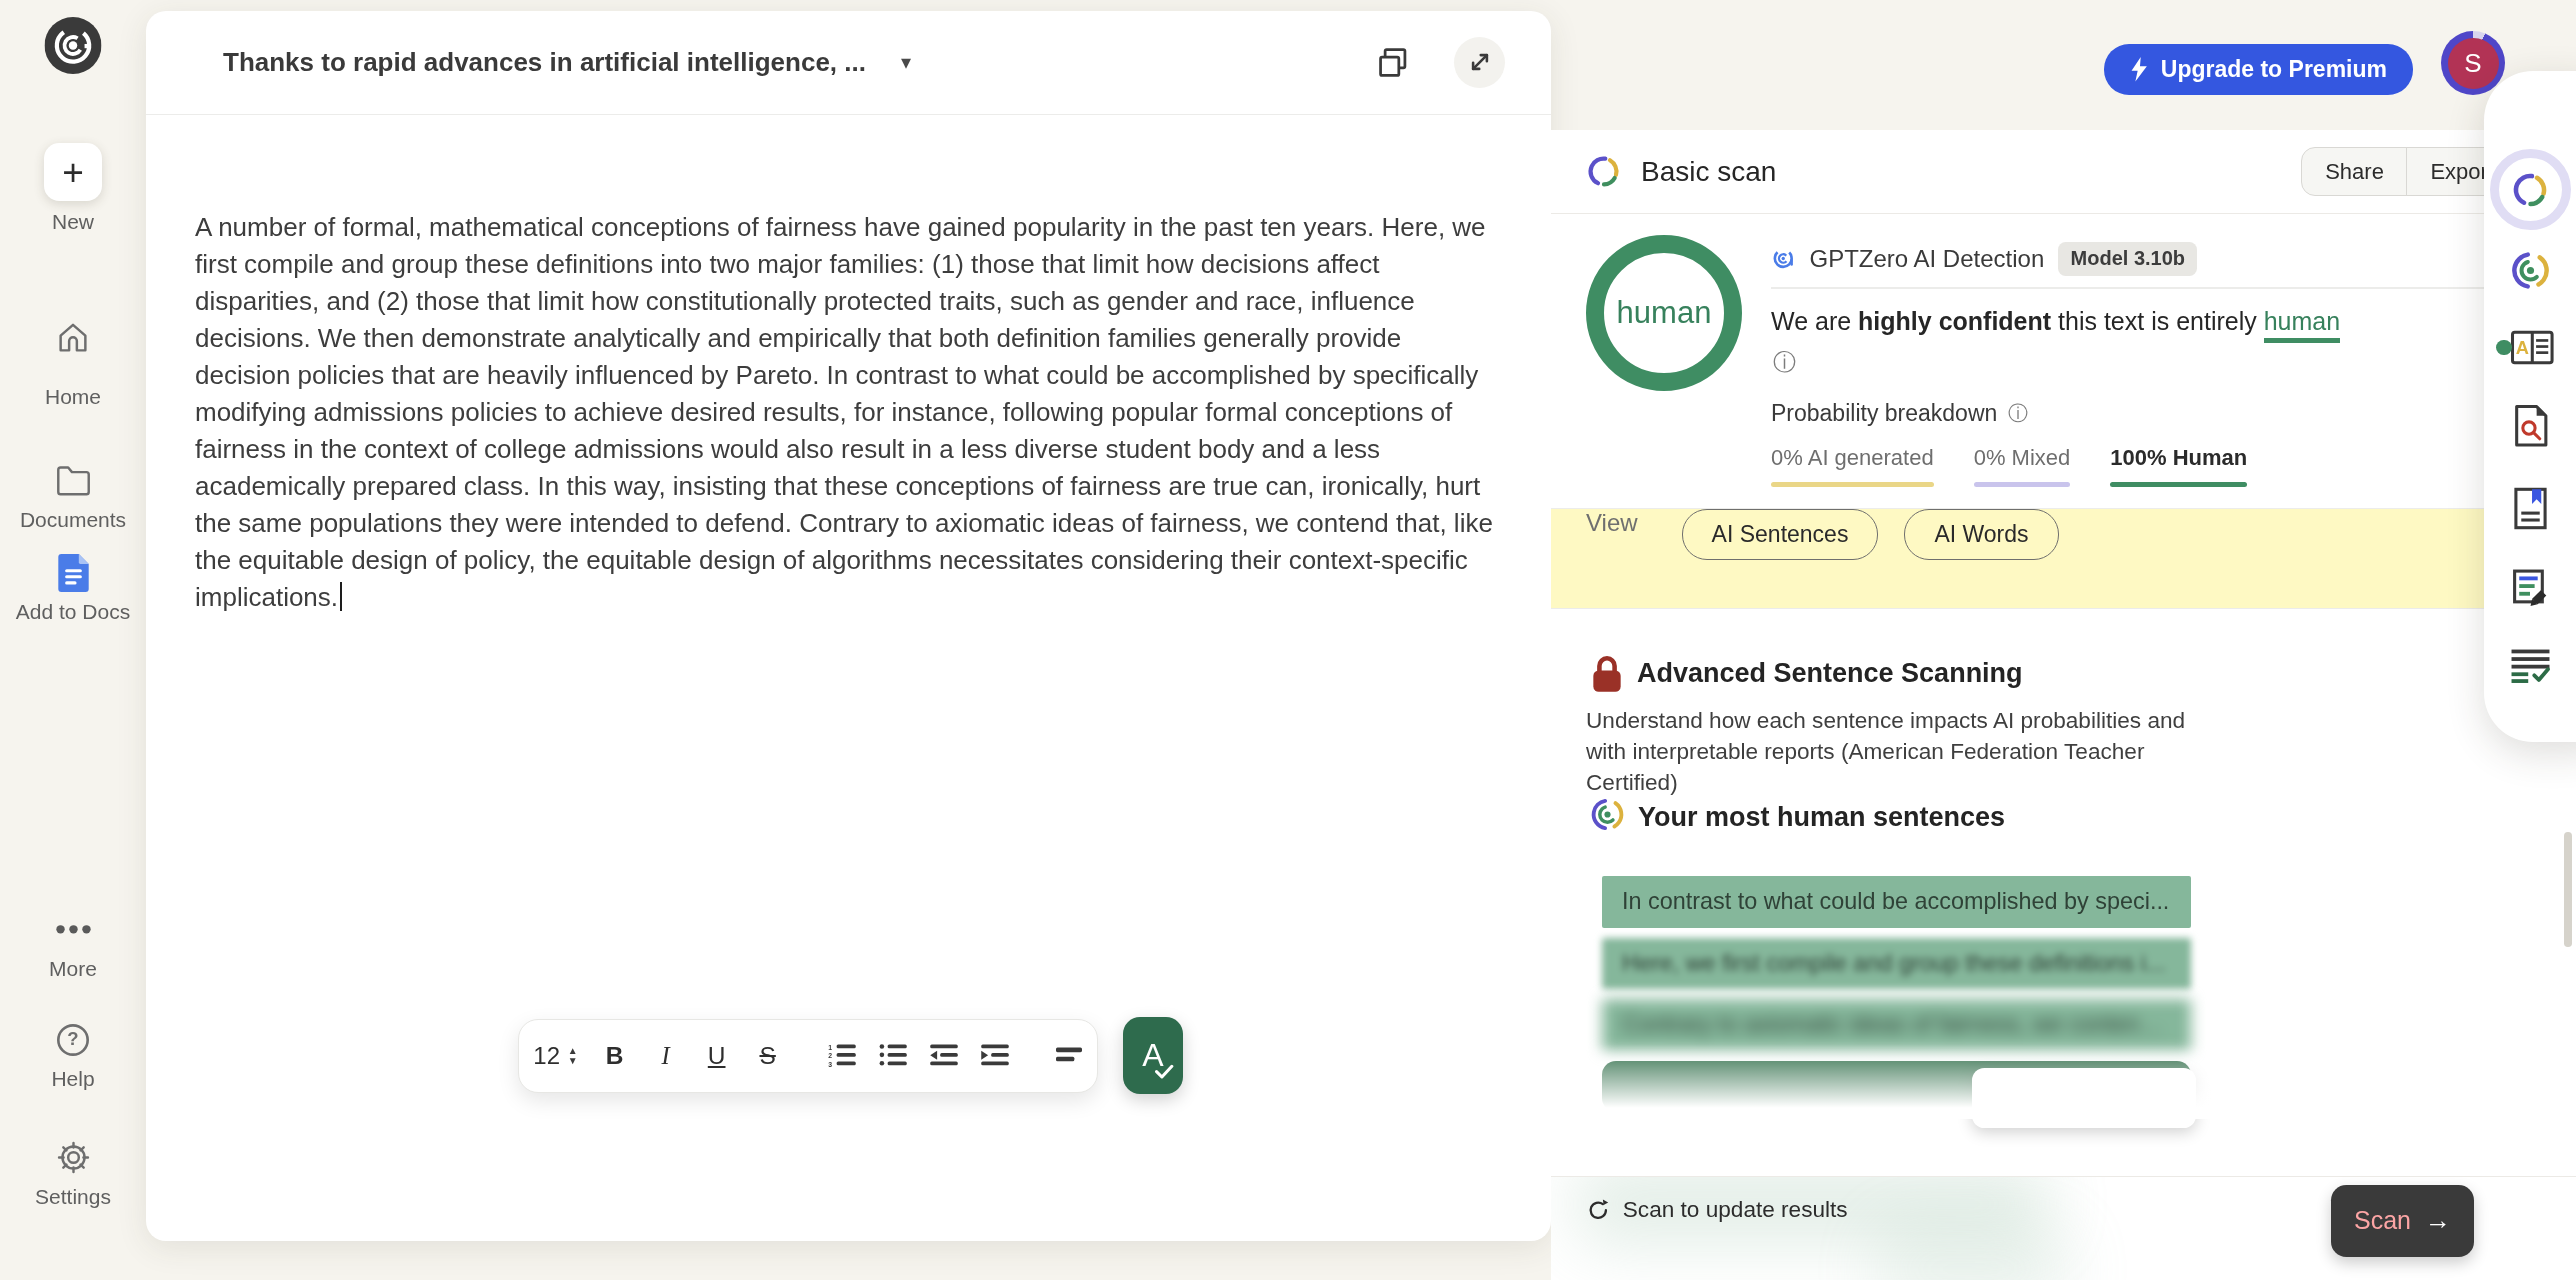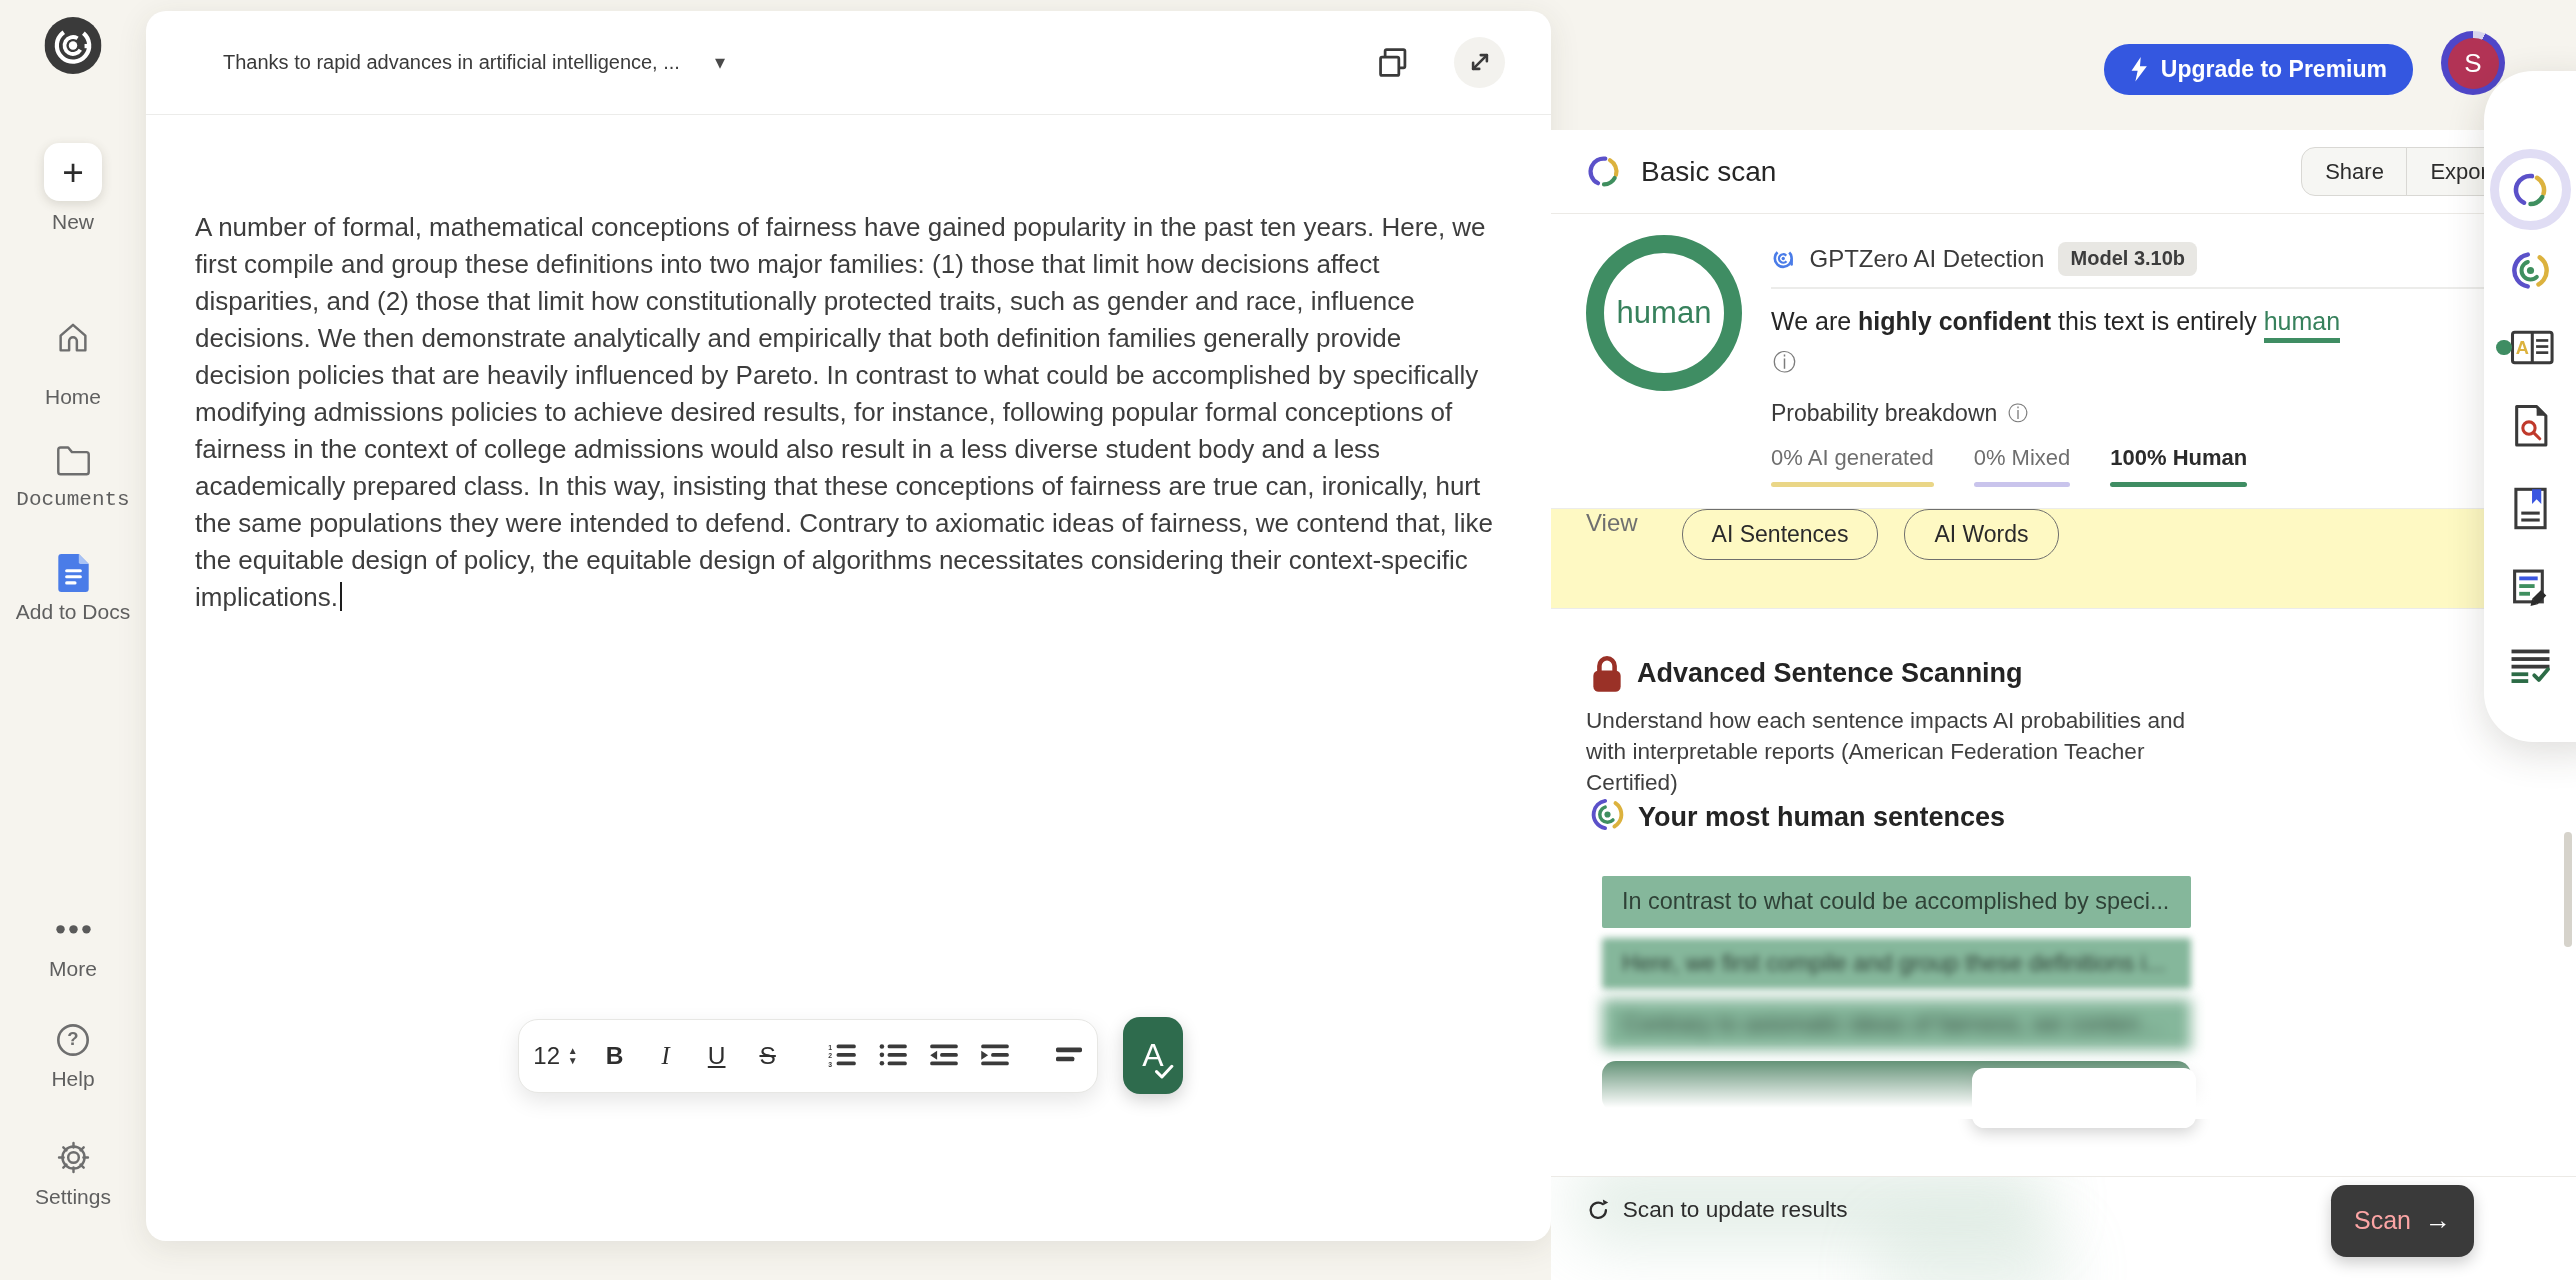--- a/index.html
+++ b/index.html
@@ -12,21 +12,21 @@
   .side-item { position:absolute; left:0; width:146px; display:flex; flex-direction:column; align-items:center; cursor:pointer; }
   .side-label { font-size:21px; color:#5f5f5f; margin-top:9.2px; white-space:nowrap; }
   .logo-circle { position:absolute; left:50%; transform:translateX(-50%); top:17px; width:57px; height:57px; }
   .new-btn { width:58px; height:58px; background:#fff; border-radius:15.3px; box-shadow:0 3.1px 10.7px rgba(60,55,40,.16); display:flex; align-items:center; justify-content:center; }
   .new-plus { font-size:37px; color:#2c2c2c; font-weight:300; line-height:1; }
   .side-ico { width:37px; height:37px; display:flex; align-items:center; justify-content:center; }
 
   
   .editor-card { position:absolute; left:146px; top:10.7px; width:1405px; height:1230px; background:#fff; border-radius:20px; box-shadow:0 6.1px 31px rgba(60,55,40,.10); }
   .titlebar { position:absolute; left:0; top:0; right:0; height:104px; border-bottom:1.5px solid #ececea; display:flex; align-items:center; padding:0 46px 0 77px; }
-  .doc-title { font-size:20px; color:#3a3a3a; white-space:nowrap; }
+  .doc-title { font-size:26px; color:#3a3a3a; white-space:nowrap;font-weight:bold; }
   .title-caret { font-size:20px; color:#4a4a4a; margin-left:35px; cursor:pointer; }
   .titlebar-right { margin-left:auto; display:flex; align-items:center; gap:43px; }
   .copy-btn { width:35px; height:35px; cursor:pointer; }
   .expand-btn { width:51px; height:51px; background:#f3f2ee; border-radius:50%; display:flex; align-items:center; justify-content:center; cursor:pointer; }
   .doc-body { position:absolute; left:49px; top:198px; width:1301px; font-size:26px; line-height:37px; color:#3d3d3d; }
   .text-caret { display:inline-block; width:2.3px; height:29px; background:#1d1d1d; vertical-align:-5.4px; margin-left:1.5px; }
 
   .fmt-toolbar { position:absolute; left:372px; top:1008px; width:580px; height:74px; background:#fff; border:1.5px solid #e7e7e4; border-radius:20px; box-shadow:0 7.7px 21.5px rgba(0,0,0,.10); display:flex; align-items:center; justify-content:center; gap:23px; padding:0 23px; }
   .fmt-btn { font-size:24.5px; color:#2e2e2e; cursor:pointer; display:flex; align-items:center; justify-content:center; min-width:28px; }
   .fmt-sep { width:1.5px; height:40px; background:#dddddb; }
@@ -135,21 +135,21 @@
 
     <div class="side-item" style="top:319px;gap:20px;">
       <span class="side-ico">
         <svg width="34" height="34" viewBox="0 0 44 44" fill="none" stroke="#6e6e6e" stroke-width="3.2" stroke-linejoin="round">
           <path d="M6 19 L22 5 L38 19 V38 H27 V26 a5 5 0 0 0 -10 0 V38 H6 Z"></path>
         </svg>
       </span>
       <span class="side-label">Home</span>
     </div>
 
-    <div class="side-item" style="top:442px;font-family:Liberation Mono, monospace;">
+    <div class="side-item" style="top:462px;">
       <span class="side-ico">
         <svg width="35" height="31" viewBox="0 0 46 40" fill="none" stroke="#6e6e6e" stroke-width="3.2" stroke-linejoin="round">
           <path d="M3 35 V6 a3 3 0 0 1 3 -3 H16 l5 6 H40 a3 3 0 0 1 3 3 V35 a3 3 0 0 1 -3 3 H6 a3 3 0 0 1 -3 -3 Z"></path>
         </svg>
       </span>
       <span class="side-label">Documents</span>
     </div>
 
     <div class="side-item" style="top:554px;">
       <span class="side-ico">

